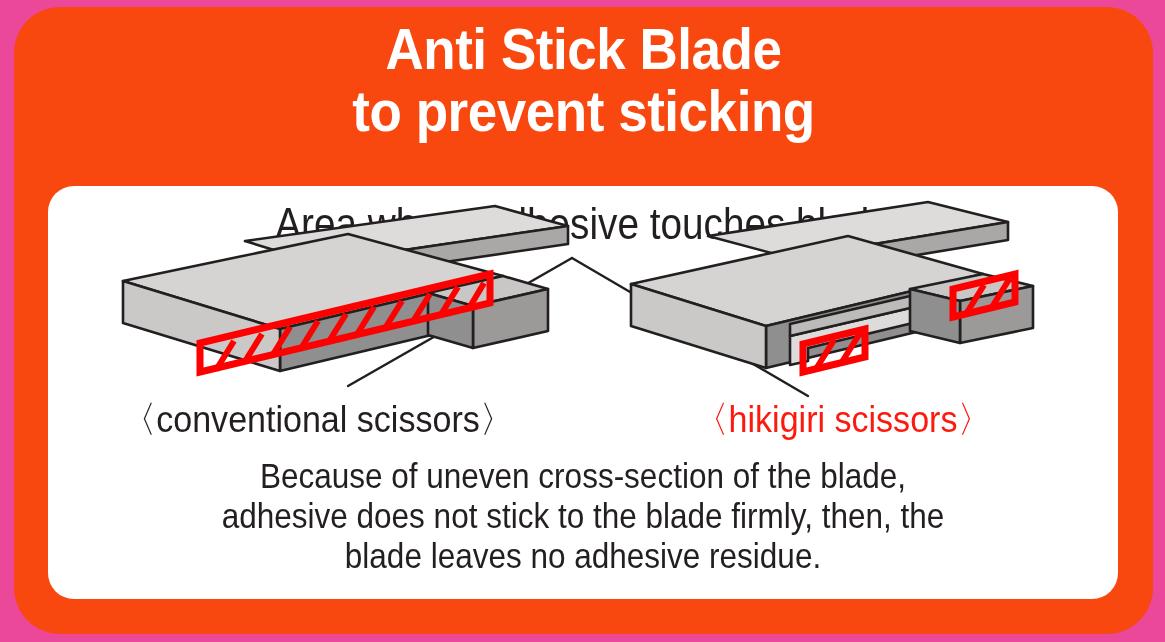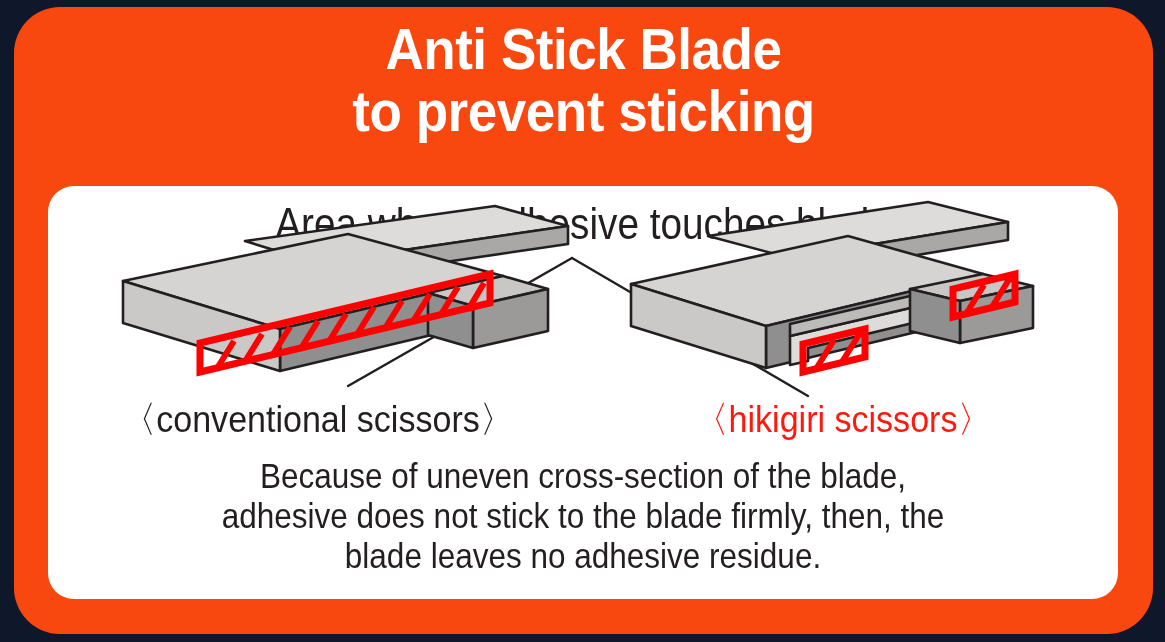--- a/index.html
+++ b/index.html
@@ -4,21 +4,21 @@
 <style>
   html, body {
     margin: 0;
     padding: 0;
     background: #ffffff;
   }
   #root {
     position: relative;
     width: 1165px;
     height: 642px;
-    background: #0f172a;
+    background: #ec4899;
     overflow: hidden;
     font-family: "Liberation Sans", sans-serif;
   }
 
   
   #orange-card {
     position: absolute;
     left: 14px;
     top: 7px;
     width: 1139px;

